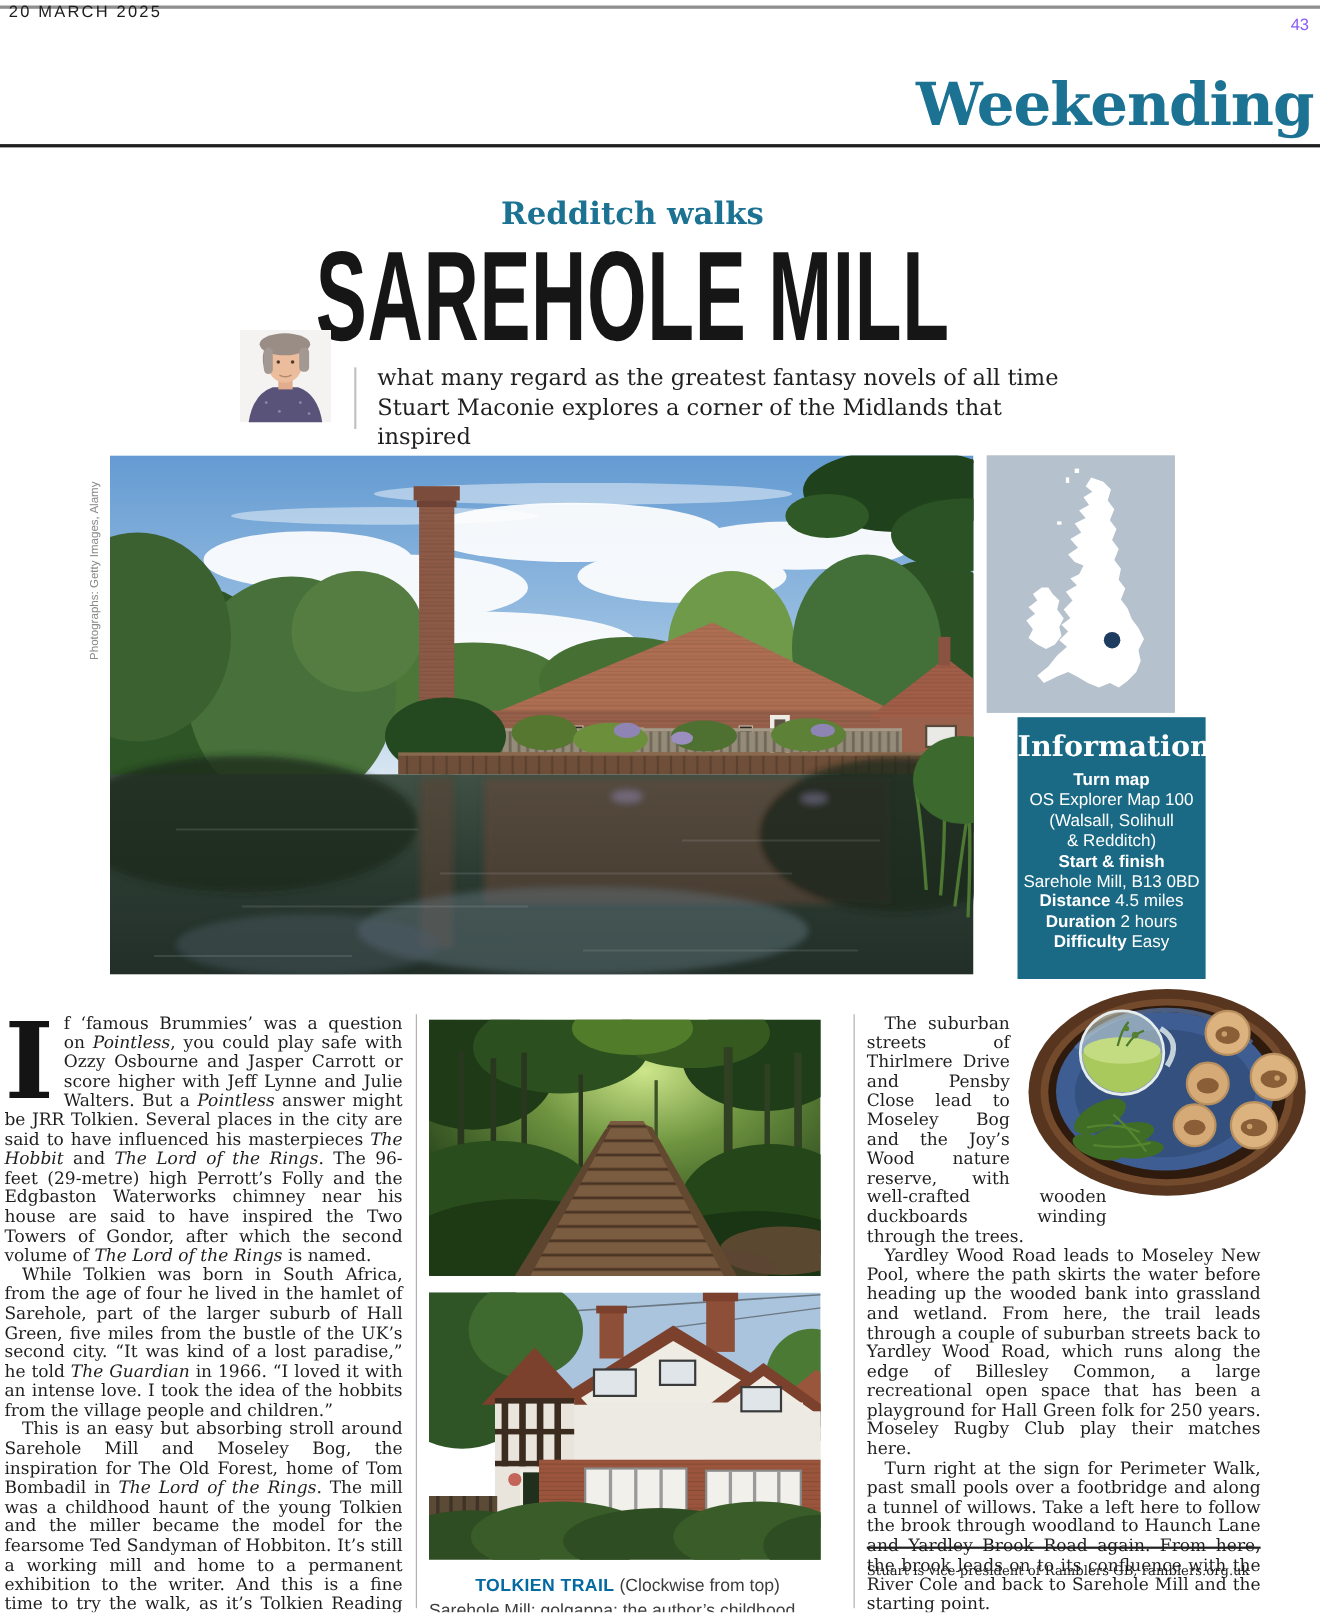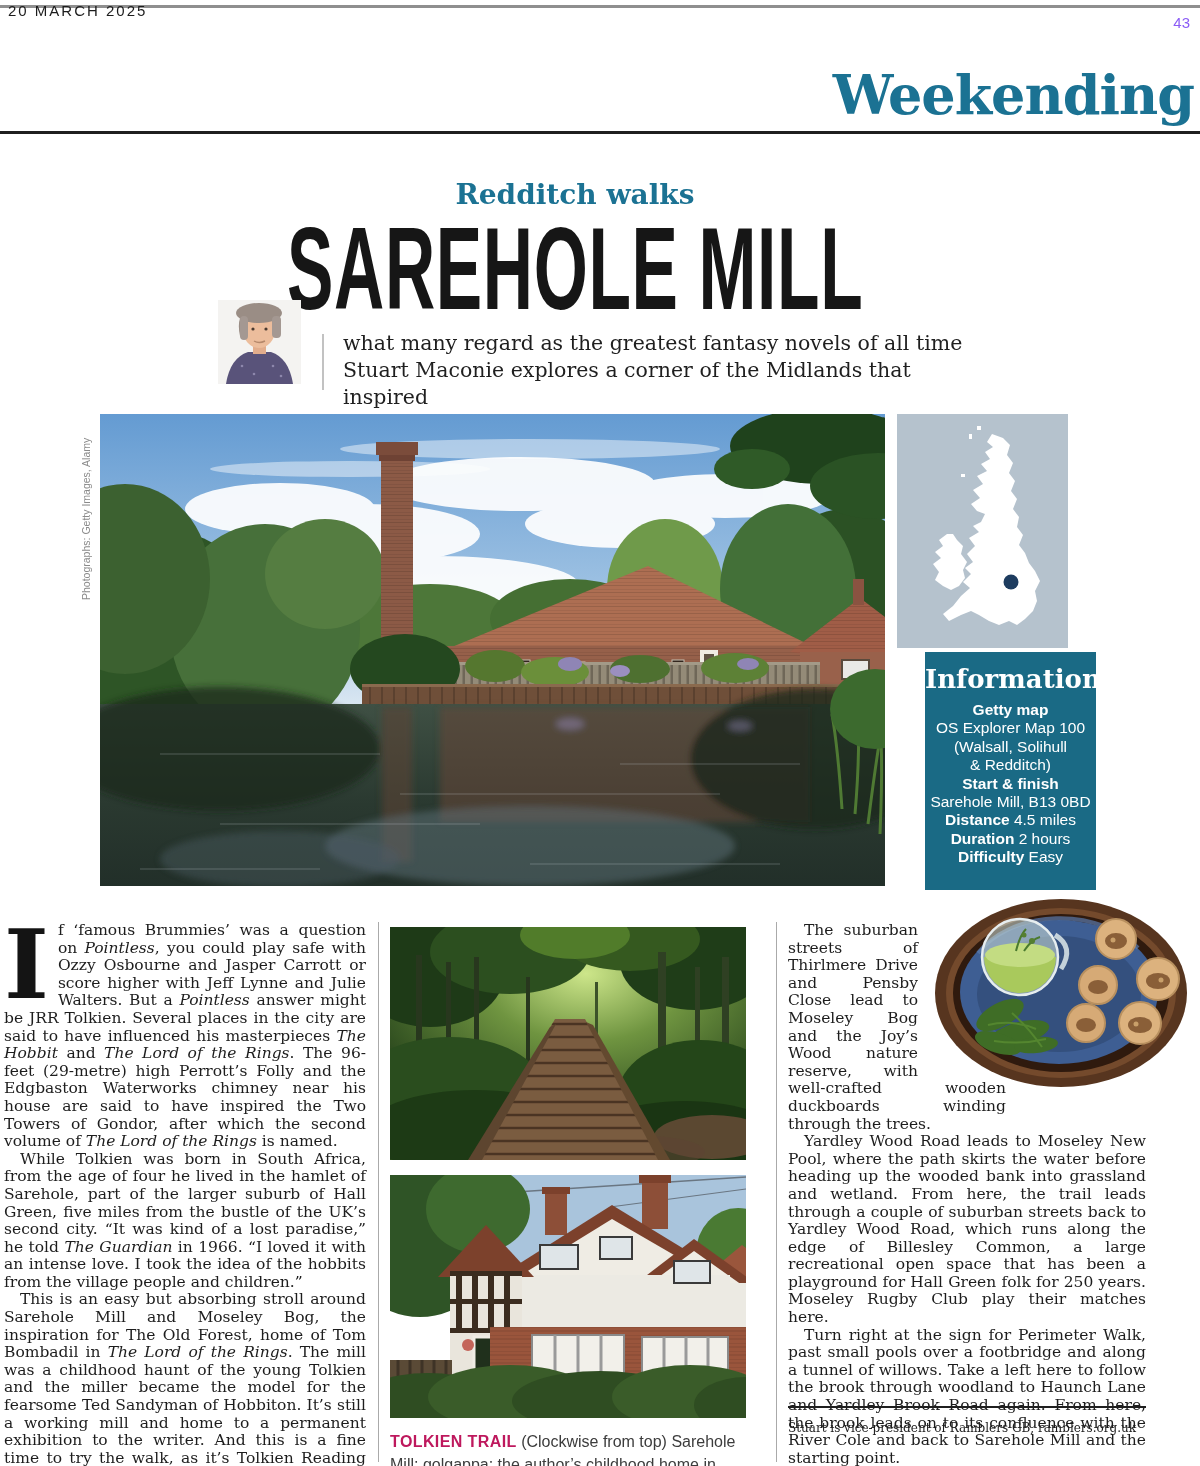--- a/index.html
+++ b/index.html
@@ -50,21 +50,21 @@
   #col-right{left:788px;width:358px;}
   .float-a{float:right;width:228px;height:158px;}
   .float-b{float:right;clear:right;width:140px;height:36px;}
   .plate{position:absolute;left:928px;top:893px;width:262px;height:198px;}
 
   
   .photo-walk{position:absolute;left:390px;top:927px;width:356px;height:233px;}
   .photo-house{position:absolute;left:390px;top:1175px;width:356px;height:243px;}
   .caption{position:absolute;left:390px;top:1430px;width:362px;
         font-family:"Liberation Sans",sans-serif;font-size:16px;line-height:23px;color:#3c3c3c;}
-  .caption b{color:#be185d;letter-spacing:.4px;}
+  .caption b{color:#0369a1;letter-spacing:.4px;margin-left:42px;}
 
   
   .footnote{position:absolute;left:788px;top:1406px;width:358px;border-top:2px solid #1f1f1f;
         padding-top:8px;font-size:12px;line-height:25px;color:#1d1d1d;}
 </style>
 </head>
 <body>
 
 <div class="page">
 
@@ -243,21 +243,21 @@
         <path d="M50,120 L42,126 L46,132 L38,138 L44,144 L36,150 L42,158 L38,166 L46,172 L54,176 L62,172 L68,164 L66,156 L70,148 L64,140 L66,132 L60,126 L56,120 Z"></path>
         <rect x="80" y="12" width="4" height="4"></rect>
           <rect x="72" y="20" width="3" height="5"></rect>
         <rect x="64" y="60" width="4" height="3"></rect>
       </g>
       <circle cx="114" cy="168" r="7.5" fill="#1d3c5f"></circle>
     </svg>
     <div class="panel-info">
       <div class="info-title">Information</div>
       <div>
-          <div class="info-line"><b>Getty map</b></div>
+          <div class="info-line"><b>Turn map</b></div>
           <div class="info-line">OS Explorer Map 100</div>
           <div class="info-line">(Walsall, Solihull</div>
           <div class="info-line">&amp; Redditch)</div>
           <div class="info-line"><b>Start &amp; finish</b></div>
           <div class="info-line">Sarehole Mill, B13 0BD</div>
           <div class="info-line"><b>Distance</b> 4.5 miles</div>
           <div class="info-line"><b>Duration</b> 2 hours</div>
           <div class="info-line"><b>Difficulty</b> Easy</div>
         </div>
     </div>

